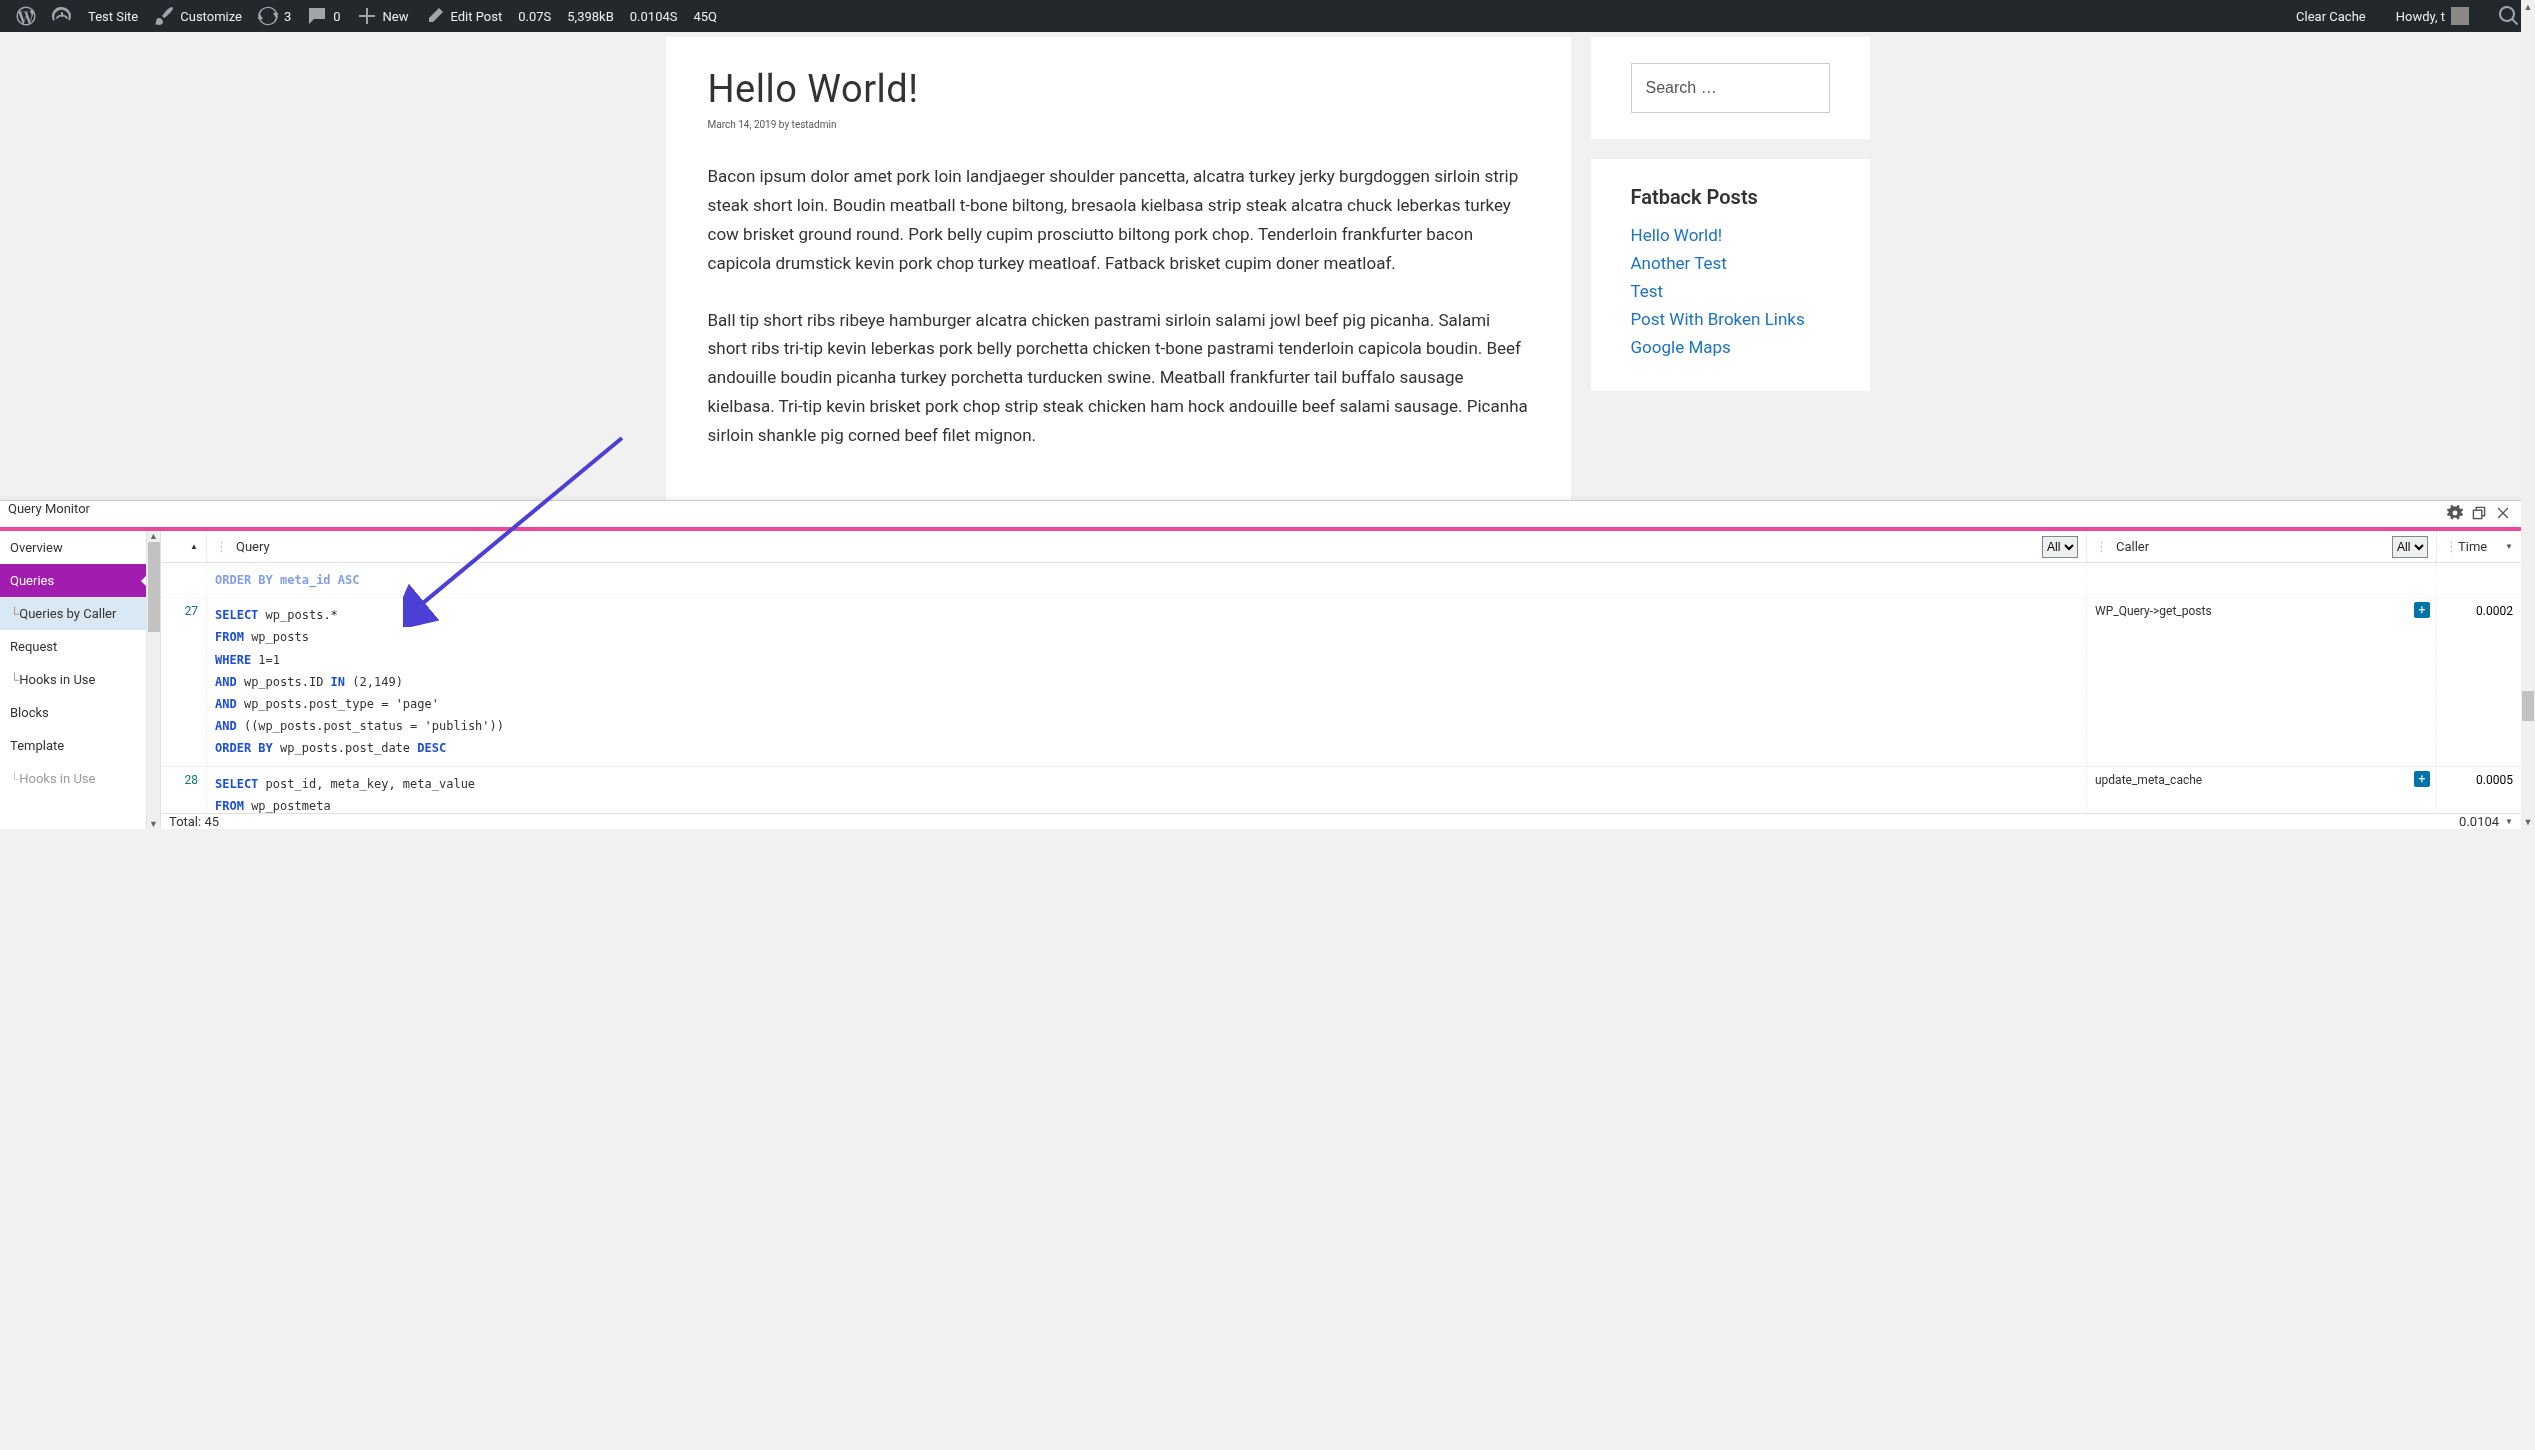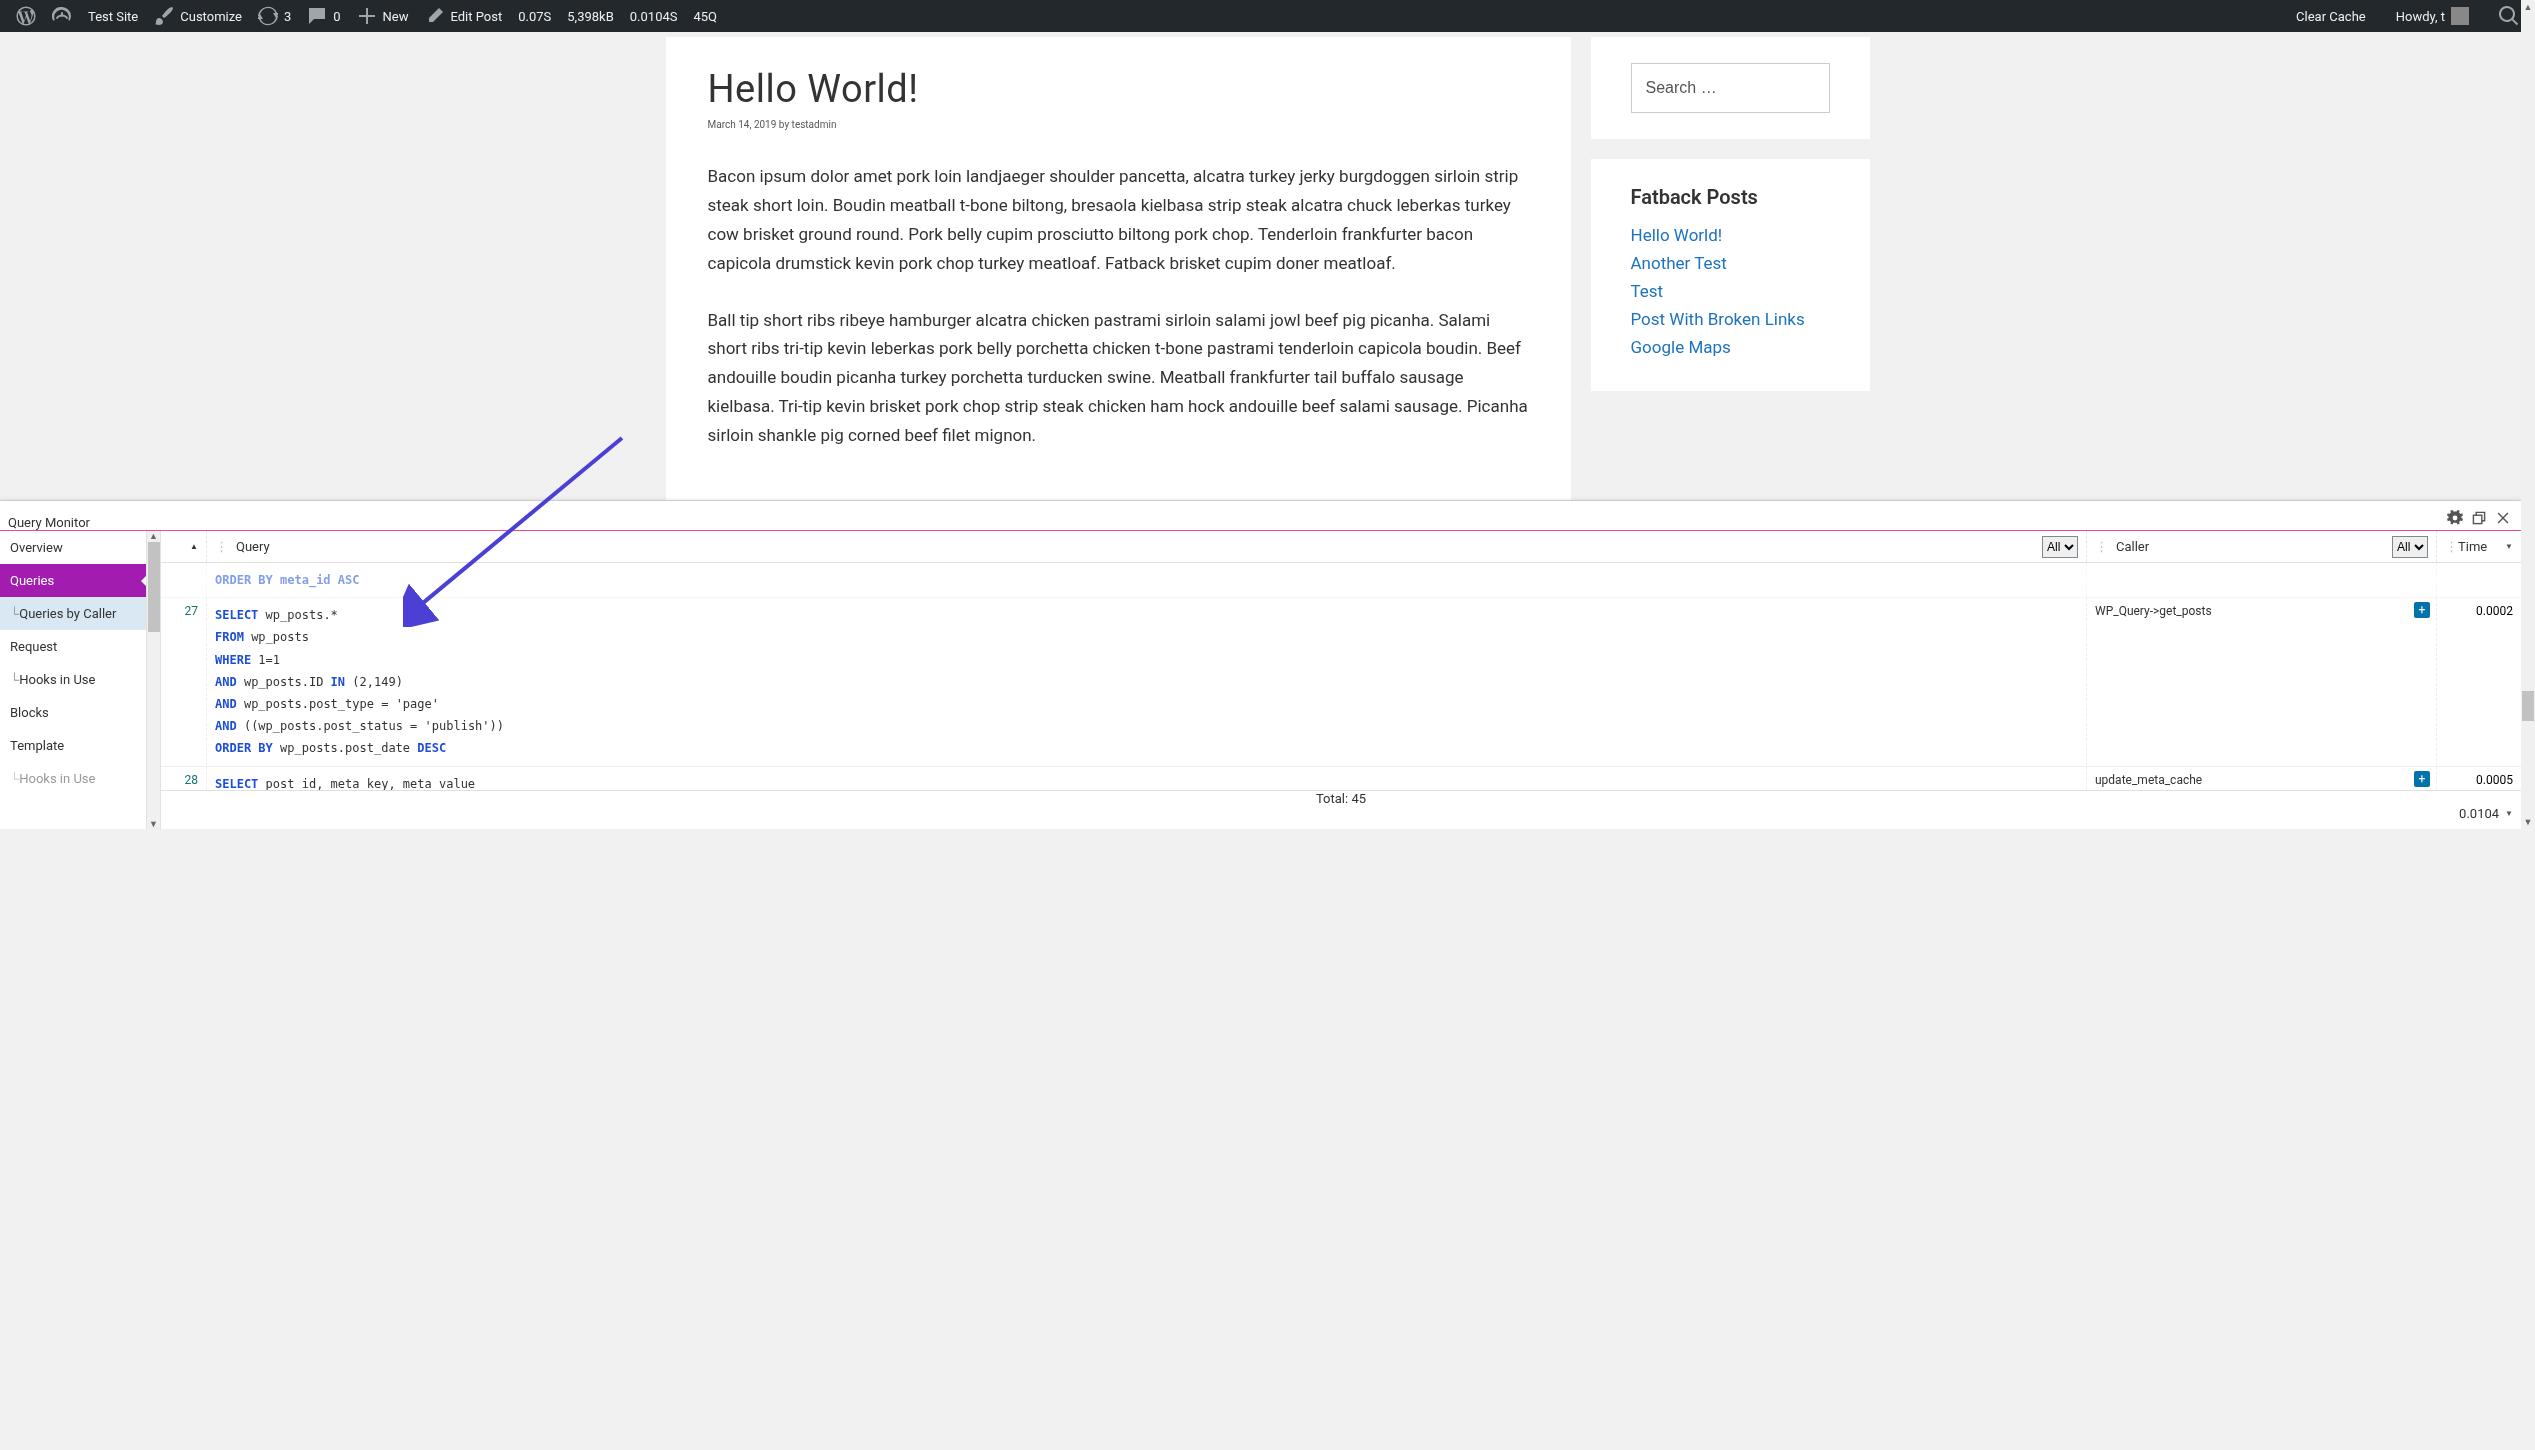--- a/index.html
+++ b/index.html
@@ -24,21 +24,21 @@
 .widget { background: #fff; padding: 26px 40px; }
 .widget-title { font-size: 20px; font-weight: 600; margin-bottom: 16px; color: #333; }
 .widget ul { list-style: none; }
 .widget ul li { margin-bottom: 8px; }
 .widget ul li a { color: #1e73be; text-decoration: none; font-size: 17px; }
 .search-input { width: 100%; height: 50px; border: 1px solid #ccc; padding: 0 14px; font-size: 16px; color: #333; }
 .search-input::placeholder { color: #555; }
 
 
 .qm-panel { position: absolute; left: 0; right: 14px; top: 500px; bottom: 0; background: #fff; border-top: 1px solid #ccc; box-shadow: 0 -1px 4px rgba(0,0,0,.08); display: flex; flex-direction: column; }
-.qm-title-bar { display: flex; align-items: flex-end; height: 30px; border-bottom: 1px solid #ec4899; padding: 0 6px 0 8px; font-size: 13px; color: #333; }
+.qm-title-bar { display: flex; align-items: flex-start; height: 30px; border-bottom: 4px solid #ec4899; padding: 0 6px 0 8px; font-size: 13px; color: #333; }
 .qm-title-bar .spacer { flex: 1; }
 .qm-title-bar .icon-btn { width: 24px; height: 24px; display: inline-flex; align-items: center; justify-content: center; cursor: pointer; color: #555; }
 .qm-body { flex: 1; display: flex; overflow: hidden; }
 .qm-nav { width: 147px; border-right: 1px solid #e2e2e2; background: #fff; overflow-y: auto; position: relative; }
 .qm-nav-item { padding: 9px 10px; font-size: 13px; color: #333; cursor: pointer; border-bottom: 0; }
 .qm-nav-item.active { background: #a21caf; color: #fff; position: relative; }
 .qm-nav-item.active::after { content: ""; position: absolute; right: -1px; top: 50%; transform: translateY(-50%); border: 6px solid transparent; border-right-color: #fff; }
 .qm-nav-item.sub { padding-left: 10px; }
 .qm-nav-item.sub::before { content: "\2514 "; color: #999; }
 .qm-nav-item.subactive { background: #d9e8f3; }
@@ -59,21 +59,21 @@
 .qm-rows { flex: 1; overflow: auto; }
 .qm-row { display: flex; border-bottom: 1px solid #eee; font-size: 12px; }
 .qm-cell { padding: 6px 8px; border-right: 1px dashed #eee; }
 .qm-cell.num { width: 46px; text-align: right; color: #0f766e; }
 .qm-cell.query { flex: 1; }
 .qm-cell.caller { width: 350px; color: #333; position: relative; }
 .qm-cell.time { width: 84px; text-align: right; border-right: none; }
 .plus-btn { position: absolute; right: 6px; top: 4px; width: 16px; height: 16px; background: #0073aa; color: #fff; display: inline-flex; align-items: center; justify-content: center; font-size: 12px; border-radius: 2px; cursor: pointer; }
 pre.sql { font-family: Consolas, Menlo, monospace; font-size: 12px; line-height: 1.85; white-space: pre-wrap; color: #333; }
 pre.sql .kw { color: #1d4ed8; font-weight: bold; }
-.qm-footer { height: 39px; border-top: 1px solid #e0e0e0; display: flex; align-items: center; padding: 0 8px; font-size: 13px; color: #333; flex-direction: column; }
+.qm-footer { height: 16px; border-top: 1px solid #e0e0e0; display: flex; align-items: center; padding: 0 8px; font-size: 13px; color: #333; }
 .qm-footer .ftime { margin-left: auto; display: flex; align-items: center; gap: 6px; }
 
 
 .arrow-anno { position: absolute; left: 403px; top: 428px; pointer-events: none; }
 .arrow-anno svg { width: 229px; height: 199px; }
 
 
 .browser-scroll { position: absolute; right: 0; top: 0; width: 14px; height: 100%; background: #f0f0f0; display: flex; flex-direction: column; align-items: center; }
 .browser-scroll .arrow { font-size: 9px; color: #666; padding: 2px 0; }
 .browser-scroll .track { flex: 1; width: 100%; position: relative; }

